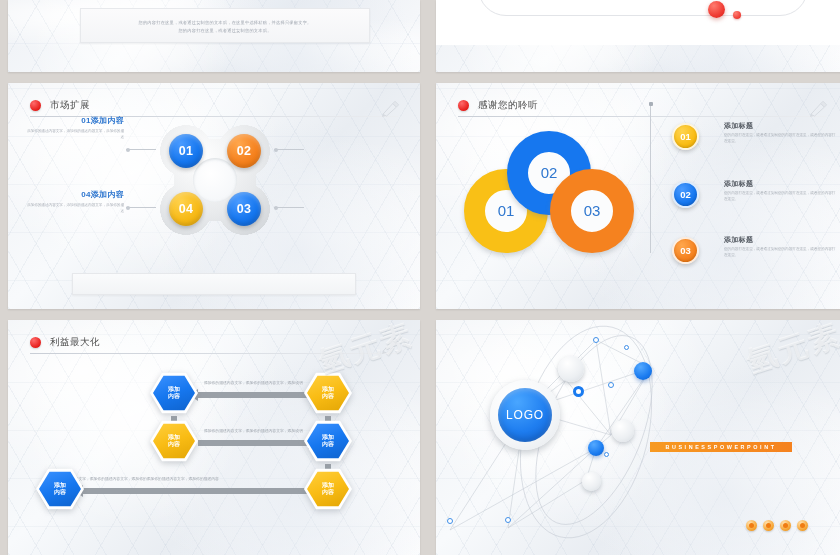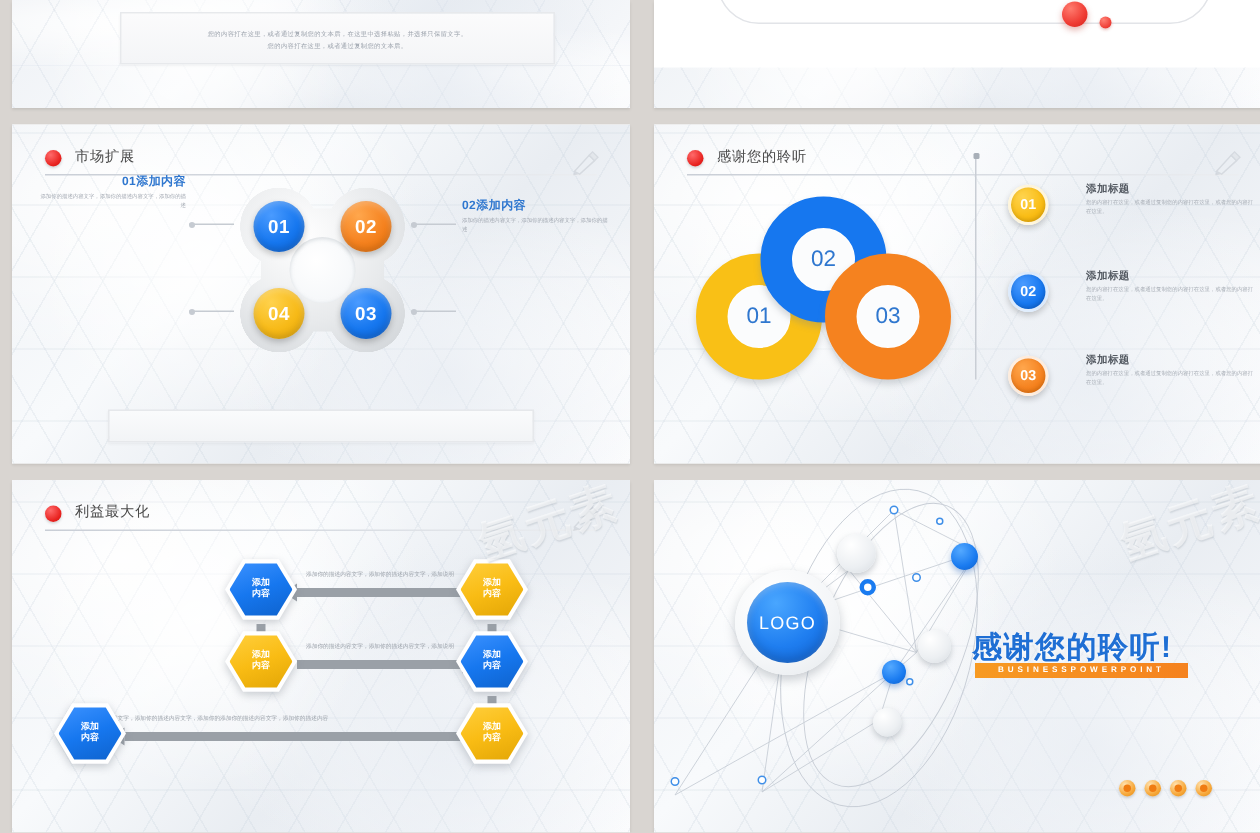--- a/index.html
+++ b/index.html
@@ -333,22 +333,22 @@
 
       <div class="qline" style="left:118px; width:30px;"></div>
       <div class="qline" style="left:266px; width:30px;"></div>
       <div class="qline" style="left:118px; top:124px; width:30px;"></div>
       <div class="qline" style="left:266px; top:124px; width:30px;"></div>
 
       <div class="qlabel ql-left" style="left:16px; top:32px;">
         <h4>01添加内容</h4>
         <p>添加你的描述内容文字，添加你的描述内容文字，添加你的描述</p>
       </div>
-      <div class="qlabel ql-right" style="left:300px; top:48px;">
-        <h4>02添加内容</h4>
+      <div class="qlabel ql-left" style="left:16px; top:106px;">
+        <h4>04添加内容</h4>
         <p>添加你的描述内容文字，添加你的描述内容文字，添加你的描述</p>
       </div>
 
       <div class="botbar"></div>
     </div>
   </div>
 
   <div class="slide">
     <div class="hexbg"></div>
     <div class="layer">
@@ -508,21 +508,20 @@
       <div class="node node-blue" style="left:198px; top:42px; width:18px; height:18px;"></div>
       <div class="node node-blue" style="left:152px; top:120px; width:16px; height:16px;"></div>
       <div class="node node-ring" style="left:137px; top:66px; width:11px; height:11px;"></div>
       <div class="node node-dot" style="left:157px; top:17px; width:6px; height:6px;"></div>
       <div class="node node-dot" style="left:188px; top:25px; width:5px; height:5px;"></div>
       <div class="node node-dot" style="left:172px; top:62px; width:6px; height:6px;"></div>
       <div class="node node-dot" style="left:168px; top:132px; width:5px; height:5px;"></div>
       <div class="node node-dot" style="left:11px; top:198px; width:6px; height:6px;"></div>
       <div class="node node-dot" style="left:69px; top:197px; width:6px; height:6px;"></div>
 
-      <div class="thanks">感谢您的聆听!</div>
       <div class="subband">
         <span>BUSINESSPOWERPOINT</span>
       </div>
 
       <div class="socials">
         <div class="social">
             <i></i>
           </div>
         <div class="social">
             <i></i>

